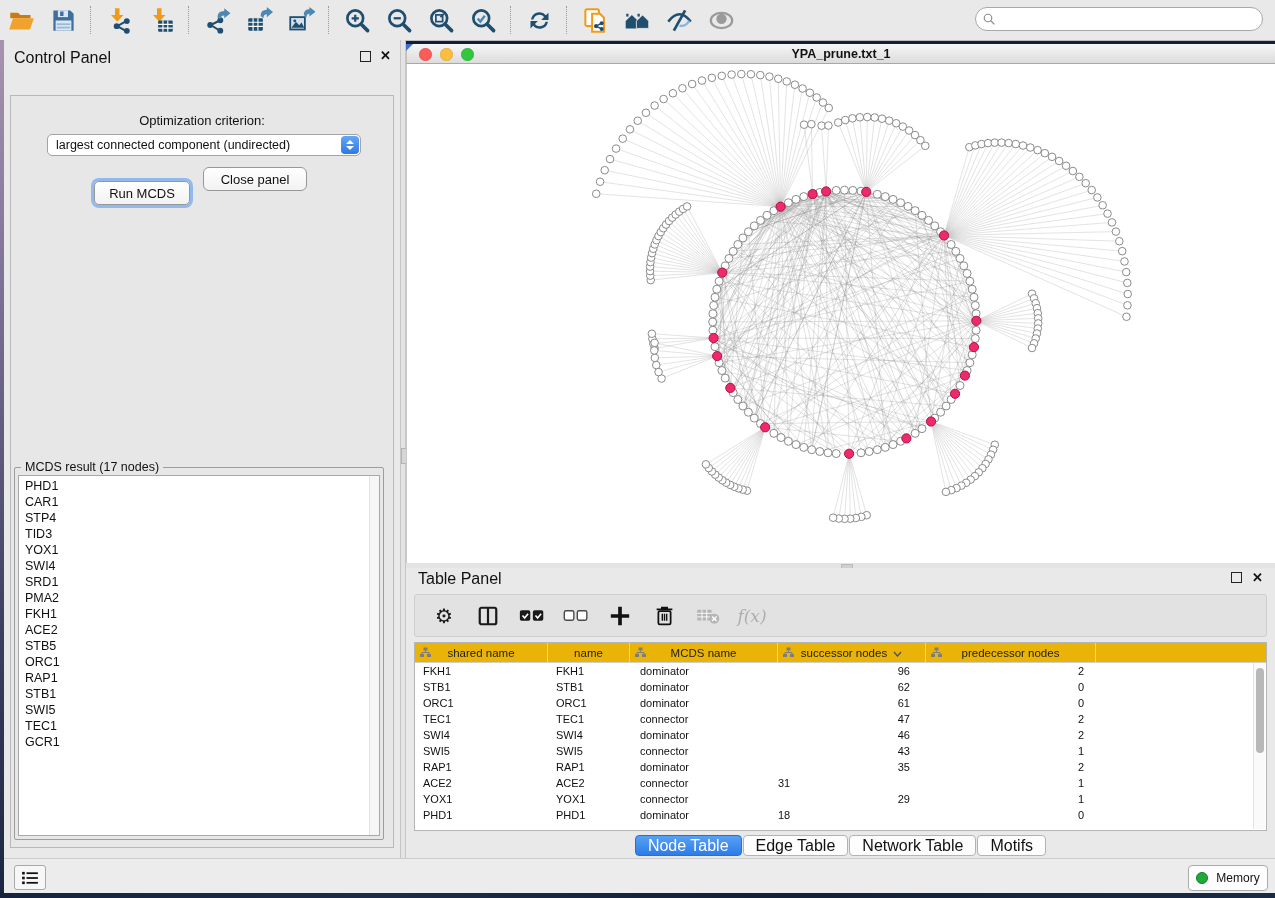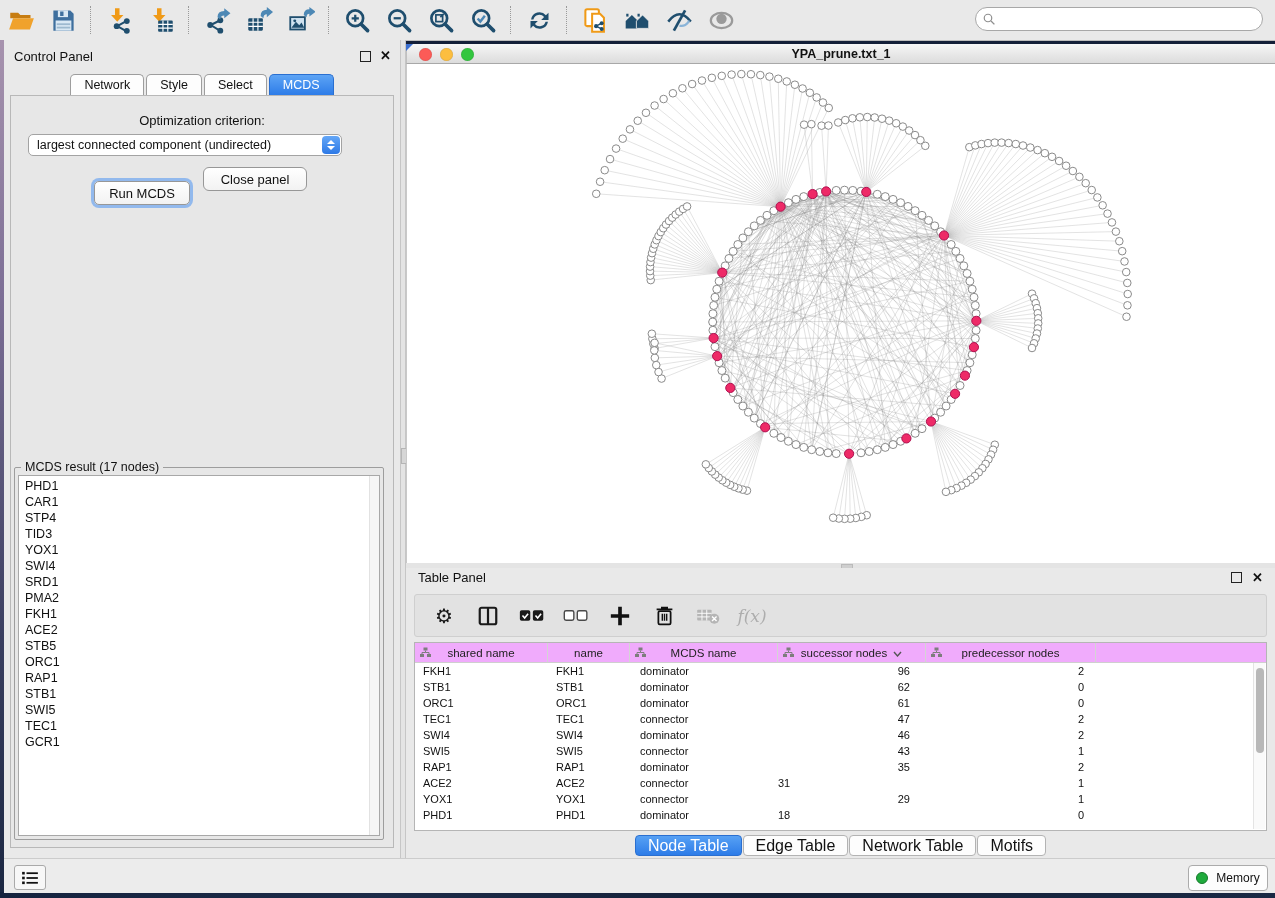--- a/index.html
+++ b/index.html
@@ -20,33 +20,33 @@
   .tb-btn svg{width:27px;height:27px;}
   .tb-sep{width:1px;height:28px;margin:0 6px;border-left:1px dotted #9a9a9a;}
   .search{position:absolute;left:975px;top:7px;width:288px;height:24px;background:#fff;
     border:1px solid #a8a8a8;border-radius:12px;display:flex;align-items:center;padding-left:6px;box-sizing:border-box;}
   .search svg{width:15px;height:15px;flex:0 0 auto;}
   .search input{border:none;outline:none;flex:1;height:18px;font-size:12px;background:transparent;
     font-family:"Liberation Sans",sans-serif;}
 
   
   .win-bg{position:absolute;background:#e9e9e9;}
-  .panel-title{font-size:13px;color:#111;}
+  .panel-title{font-size:16px;color:#111;}
   .mini-float{display:inline-block;width:9px;height:9px;border:1.6px solid #222;}
   .mini-close{font-size:13px;font-weight:bold;color:#111;line-height:10px;}
 
   
   .ctabs{position:absolute;left:10px;top:74px;width:384px;height:22px;display:flex;justify-content:center;}
   .ctab{height:20px;line-height:20px;padding:0 13px;font-size:12.5px;color:#111;background:#fdfdfd;
     border:1px solid #9d9d9d;border-bottom:none;border-radius:5px 5px 0 0;margin:0 1px;}
   .ctab.active{background:linear-gradient(#5da4f5,#2d7ce8);border-color:#2a6fd0;color:#fff;}
   .cbody{position:absolute;left:10px;top:95px;width:382px;height:751px;background:#e7e7e7;
     border:1px solid #b8b8b8;}
   .opt-label{position:absolute;left:10px;top:113px;width:384px;text-align:center;font-size:13px;color:#111;}
-  .dropdown{position:absolute;left:28px;top:134px;width:314px;height:22px;background:#fff;
+  .dropdown{position:absolute;left:47px;top:134px;width:314px;height:22px;background:#fff;
     border:1px solid #a3a3a3;border-radius:5px;display:flex;align-items:center;box-sizing:border-box;}
   .dropdown .val{flex:1;font-size:12.5px;padding-left:8px;color:#111;white-space:nowrap;overflow:hidden;}
   .stepper{width:18px;height:18px;margin-right:1px;border-radius:4px;
     background:linear-gradient(#64a7f7,#2d79e6);display:flex;flex-direction:column;
     align-items:center;justify-content:center;gap:2px;}
   .stepper i{width:0;height:0;border-left:4px solid transparent;border-right:4px solid transparent;}
   .stepper .up{border-bottom:4px solid #fff;}
   .stepper .dn{border-top:4px solid #fff;}
   .btn{position:absolute;height:24px;background:linear-gradient(#ffffff,#f2f2f2);
     border:1px solid #979797;border-radius:5px;font-size:13px;color:#111;
@@ -86,21 +86,21 @@
   .tpanel{position:absolute;left:406px;top:568px;width:869px;height:290px;background:#e9e9e9;}
   .tp-head{position:absolute;left:12px;top:2px;}
   .tp-icons{position:absolute;right:12px;top:4px;display:flex;gap:10px;align-items:center;}
   .tb-band{position:absolute;left:8px;top:26px;width:853px;height:43px;background:#e2e2e2;
     border:1px solid #cfcfcf;border-radius:3px;box-sizing:border-box;display:flex;align-items:center;gap:18px;padding-left:16px;}
   .band-ic{display:flex;align-items:center;justify-content:center;width:26px;height:26px;}
   .gear-glyph{font-size:20px;color:#1a1a1a;line-height:22px;}
   .fx{font-family:"DejaVu Serif",serif;font-style:italic;font-size:17px;color:#adadad;}
   .ntable{position:absolute;left:8px;top:74px;width:853px;height:189px;background:#fff;
     border:1px solid #b5b5b5;box-sizing:border-box;overflow:hidden;}
-  .thead{display:flex;height:19px;border-bottom:1px solid #cfcfcf;background:#f0abfc;}
+  .thead{display:flex;height:19px;border-bottom:1px solid #cfcfcf;background:#eab308;}
   .th{position:relative;height:19px;border-right:1px solid #d4d4d4;font-size:11.5px;color:#222;
     display:flex;align-items:center;justify-content:center;box-sizing:border-box;}
   .th .attr-ic{position:absolute;left:5px;top:4px;}
   .th .sort{margin-left:6px;}
   .trow{display:flex;height:16px;}
   .td{font-size:11px;color:#111;box-sizing:border-box;white-space:nowrap;overflow:hidden;line-height:16px;}
   .vtrack{position:absolute;right:1px;top:20px;width:11px;bottom:1px;background:#fafafa;border-left:1px solid #e4e4e4;}
   .vthumb{position:absolute;left:1.5px;top:5px;width:8px;height:85px;background:#b8b8b8;border-radius:4px;}
   .ttabs{position:absolute;left:0;top:267px;width:869px;display:flex;justify-content:center;}
   .ttab{height:19px;line-height:19px;padding:0 12px;font-size:16px;color:#111;background:#fdfdfd;
@@ -276,26 +276,20 @@
   </div>
 
   <div class="desktop-left"></div>
   <div class="desktop-bottom"></div>
 
   <div class="win-bg" style="left:4px;top:40px;width:396px;height:818px;">
     <span class="panel-title" style="position:absolute;left:10px;top:9px;">Control Panel</span>
     <span class="mini-float" style="position:absolute;left:356px;top:11px;"></span>
     <span class="mini-close" style="position:absolute;left:376px;top:11px;">✕</span>
   </div>
-  <div class="ctabs" id="ctabs">
-      <div class="ctab">Network</div>
-      <div class="ctab">Style</div>
-      <div class="ctab">Select</div>
-      <div class="ctab active">MCDS</div>
-    </div>
   <div class="cbody"></div>
   <div class="opt-label">Optimization criterion:</div>
   <div class="dropdown">
     <span class="val">largest connected component (undirected)</span>
     <span class="stepper">
         <i class="up"></i>
         <i class="dn"></i>
       </span>
   </div>
   <button class="btn focusring" style="left:94px;top:181px;width:96px;">Run MCDS</button>

